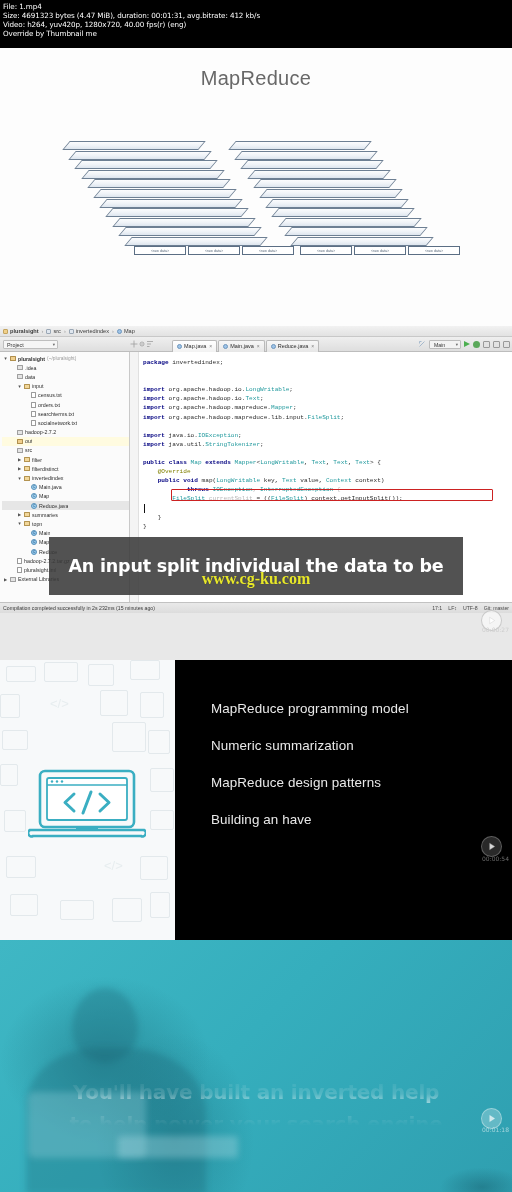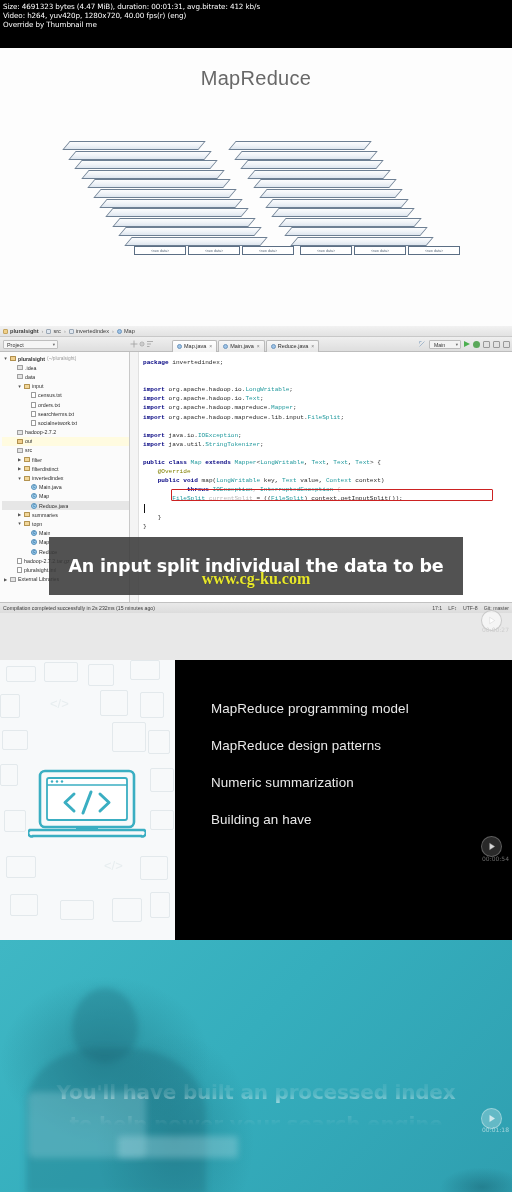--- a/index.html
+++ b/index.html
@@ -215,20 +215,21 @@
   }
   .foliage {
     position:absolute; right:0; bottom:0; width:140px; height:60px;
     background:radial-gradient(ellipse 60px 28px at 110px 55px, rgba(18,80,95,0.40), rgba(18,80,95,0) 70%);
   }
 </style>
 </head>
 <body>
 
 <div class="meta">
+  <div>File: 1.mp4</div>
   <div>Size: 4691323 bytes (4.47 MiB), duration: 00:01:31, avg.bitrate: 412 kb/s</div>
   <div>Video: h264, yuv420p, 1280x720, 40.00 fps(r) (eng)</div>
   <div>Override by Thumbnail me</div>
 </div>
 
 <div class="frame1">
   <div class="mr-title">MapReduce</div>
   <div class="stacks" id="stacks">
       <div class="stack" style="left: 66px; top: 0px;">
         <div class="slab" style="left: 0px; top: 0px;"></div>
@@ -533,41 +534,41 @@
       <circle cx="34" cy="13.5" r="1.2" fill="#3aaec2"></circle>
       <path d="M46 26 L37 34.5 L46 43" fill="none" stroke="#3aaec2" stroke-width="3" stroke-linecap="round" stroke-linejoin="round"></path>
       <path d="M63 24 L55 45" fill="none" stroke="#3aaec2" stroke-width="3" stroke-linecap="round"></path>
       <path d="M72 26 L81 34.5 L72 43" fill="none" stroke="#3aaec2" stroke-width="3" stroke-linecap="round" stroke-linejoin="round"></path>
       <path d="M2 62 h114 a3 3 0 0 1 -3 6 H5 a3 3 0 0 1 -3 -6 z" fill="none" stroke="#3aaec2" stroke-width="2.6"></path>
       <rect x="48" y="60" width="22" height="3" fill="#3aaec2"></rect>
     </svg>
   </div>
   <div class="bullets" id="bullets">
       <div class="bullet">MapReduce programming model</div>
+      <div class="bullet">Numeric summarization</div>
       <div class="bullet">MapReduce design patterns</div>
-      <div class="bullet">Numeric summarization</div>
       <div class="bullet">Building an have</div>
     </div>
   <div class="play-badge" style="left:481px; top:176px; background:rgba(90,90,90,0.45); border-color:rgba(130,130,130,0.6);">
     <svg viewBox="0 0 24 24" aria-hidden="true">
         <path d="M8 5l11 7-11 7z" fill="#d8d8d8" stroke="#9a9a9a" stroke-width="1"></path>
       </svg>
   </div>
   <div class="ts" style="right:3px; top:195px; color:#6d6d6d;">00:00:54</div>
 </div>
 
 <div class="frame4">
   <div class="teal-base"></div>
   <div class="silhouette" style="left:72px; top:48px; width:66px; height:74px;"></div>
   <div class="silhouette" style="left:26px; top:108px; width:180px; height:146px; border-radius:40% 44% 0 0;"></div>
   <div class="silhouette" style="left:28px; top:152px; width:118px; height:66px; border-radius:6px; background:rgba(160,215,224,0.30);"></div>
   <div class="silhouette" style="left:118px; top:196px; width:120px; height:22px; border-radius:3px; background:rgba(175,222,230,0.35);"></div>
   <div class="foliage"></div>
   <div class="fade-text">
-    <div>You'll have built an processed index</div>
+    <div>You'll have built an inverted help</div>
     <div>to help power your search engine</div>
   </div>
   <div class="play-badge" style="left:481px; top:168px; background:rgba(255,255,255,0.25); border-color:rgba(255,255,255,0.35);">
     <svg viewBox="0 0 24 24" aria-hidden="true">
         <path d="M8 5l11 7-11 7z" fill="rgba(255,255,255,0.7)" stroke="rgba(255,255,255,0.5)" stroke-width="1"></path>
       </svg>
   </div>
   <div class="ts" style="right:3px; top:186px; color:rgba(255,255,255,0.55);">00:01:18</div>
 </div>
 

